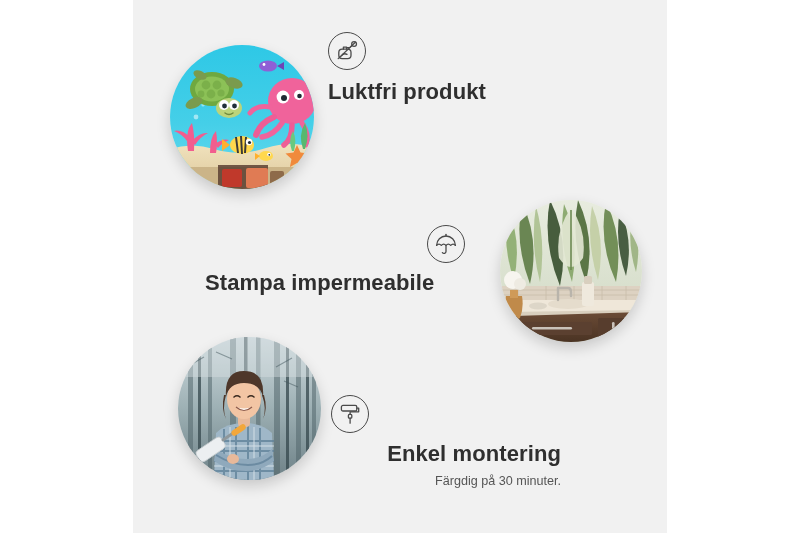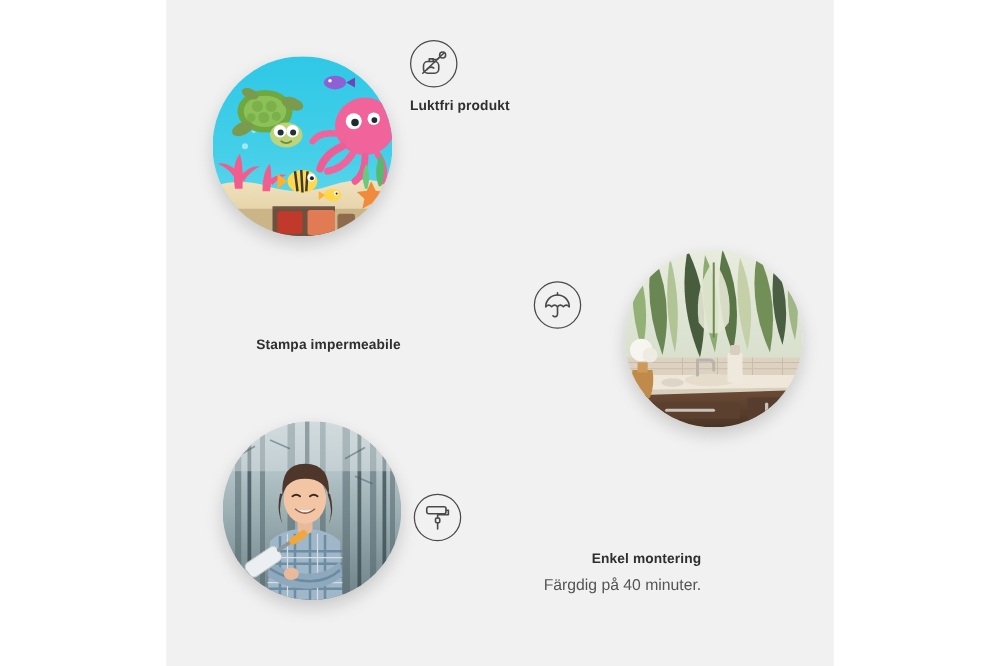--- a/index.html
+++ b/index.html
@@ -58,21 +58,21 @@
     align-items: center;
     justify-content: center;
     box-sizing: border-box;
   }
   .icon-badge svg { display: block; }
   .icon-row-right { display: flex; justify-content: flex-end; }
   .icon-row-left  { display: flex; justify-content: flex-start; }
 
   .feature h3 {
     margin: 9px 0 0 0;
-    font-size: 11px;
+    font-size: 22px;
     font-weight: 600;
     color: #2f2f2f;
     letter-spacing: 0.1px;
     line-height: 1.2;
   }
   .feature p {
     margin: 5px 0 0 0;
     font-size: 12.6px;
     font-weight: 400;
     color: #555555;
@@ -350,17 +350,17 @@
         <span class="icon-badge">
           <svg width="24" height="24" viewBox="0 0 24 24" fill="none" stroke="#4a4a4a" stroke-width="1.3" stroke-linecap="round" stroke-linejoin="round">
             <rect x="3.4" y="3.4" width="15.4" height="5.6" rx="1.6"></rect>
             <path d="M18.8 6.2 h1.9 v3.6 h-8.6 v2.6"></path>
             <rect x="10.4" y="12.4" width="3.4" height="3.8" rx="1"></rect>
             <path d="M12.1 16.2 V21.2"></path>
           </svg>
         </span>
       </div>
       <h3>Enkel montering</h3>
-      <p>Färgdig på 40 minuter.</p>
+      <p>Färgdig på 30 minuter.</p>
     </div>
 
   </div>
 </div>
 
 </body></html>

